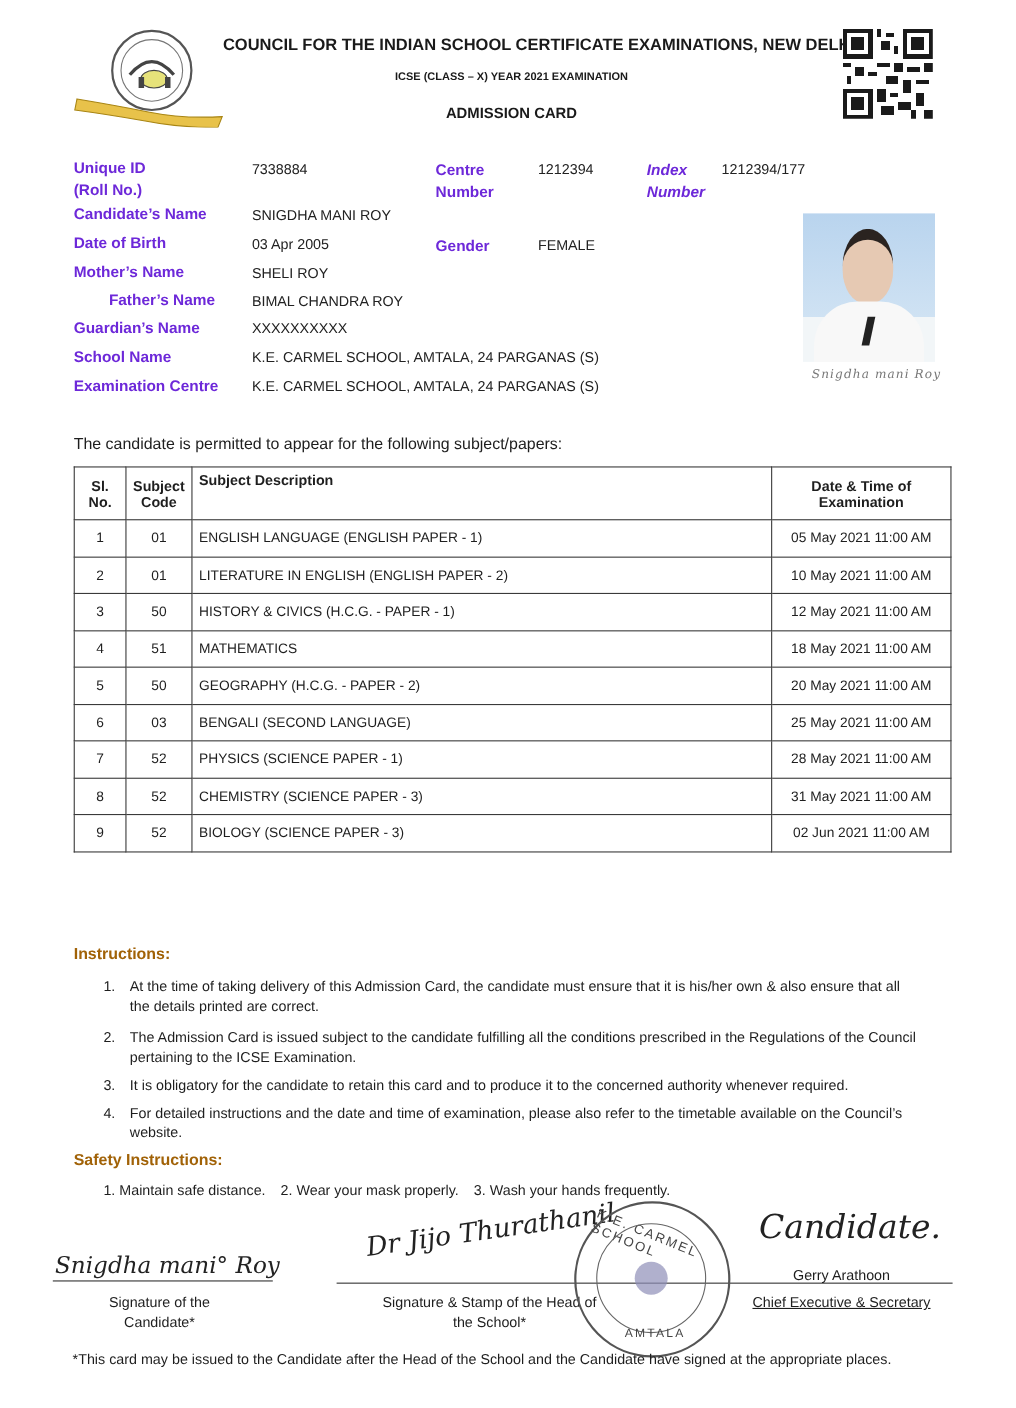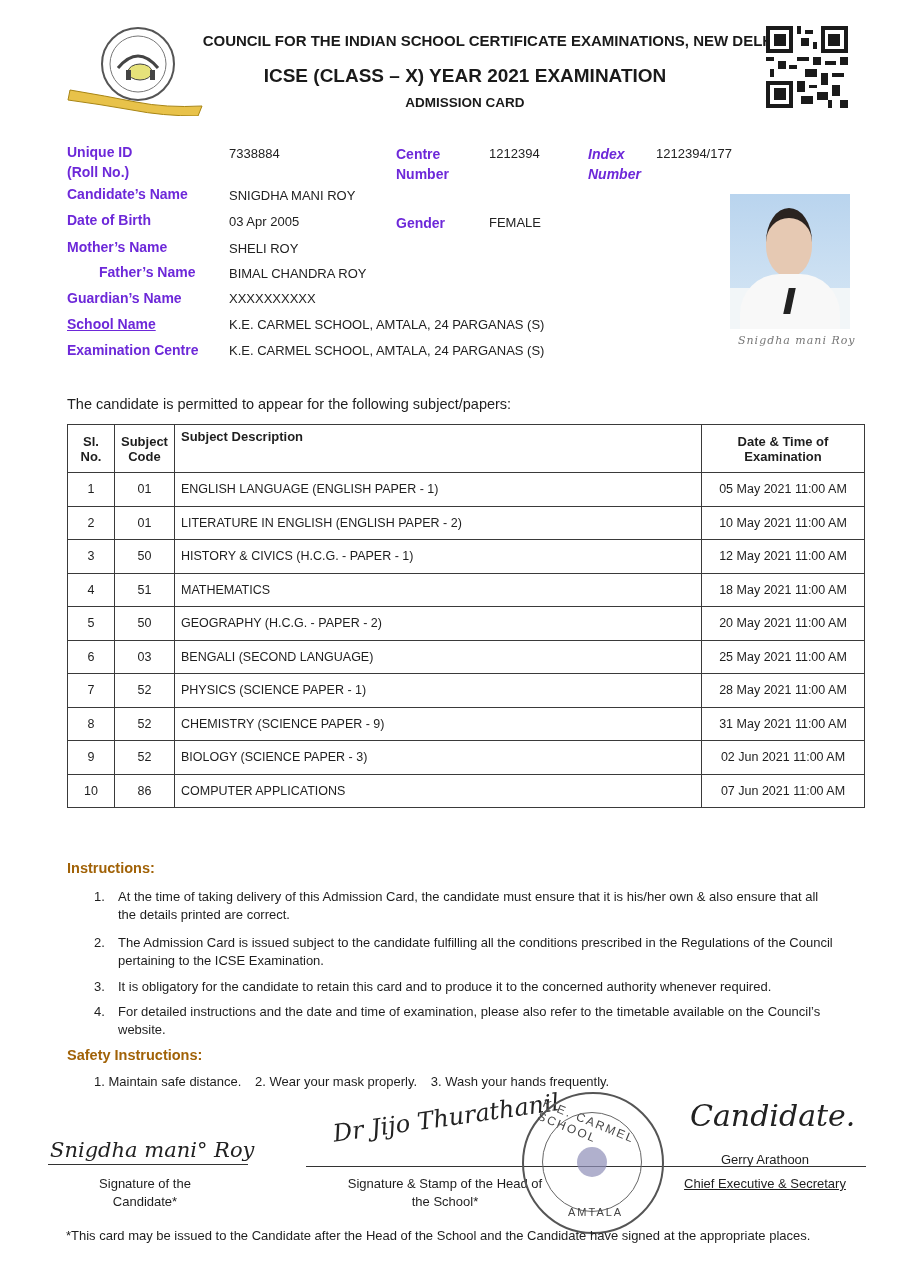--- a/index.html
+++ b/index.html
@@ -3,21 +3,21 @@
 <meta charset="utf-8">
 <style>
   html, body { margin: 0; padding: 0; background: #ffffff; }
   body { width: 924px; height: 1280px; position: relative; overflow: hidden;
          font-family: "Liberation Sans", sans-serif; color: #1e1e1e; }
   .abs { position: absolute; }
   
   .logo { left: 66px; top: 24px; width: 140px; height: 92px; }
   .hdr-line { left: 0; width: 924px; text-align: center; font-weight: bold; color: #1a1a1a; }
   .hdr1 { top: 32px; font-size: 15px; left: 120px; width: 740px; }
-  .hdr2 { top: 65px; font-size: 19px; left: 100px; width: 730px; }
+  .hdr2 { top: 65px; font-size: 10px; left: 100px; width: 730px; }
   .hdr3 { top: 95px; font-size: 13.5px; left: 100px; width: 730px; }
   .qr { left: 766px; top: 26px; width: 82px; height: 82px; }
 
   
   .lbl { font-weight: bold; font-size: 14px; color: #6d28d9; line-height: 20px; }
   .val { font-size: 13px; color: #222; line-height: 20px; }
 
   .photo { left: 730px; top: 194px; width: 120px; height: 135px;
            background: linear-gradient(#b9d4ee, #cfe2f3 70%, #f2f6f8 70%); overflow: hidden; }
   .photo .head { position: absolute; left: 36px; top: 14px; width: 46px; height: 58px;
@@ -151,21 +151,21 @@
 
 <div class="abs lbl" style="left:67px;top:237px;">Mother’s Name</div>
 <div class="abs val" style="left:229px;top:239px;">SHELI ROY</div>
 
 <div class="abs lbl" style="left:67px;top:262px;padding-left:32px;">Father’s Name</div>
 <div class="abs val" style="left:229px;top:264px;">BIMAL CHANDRA ROY</div>
 
 <div class="abs lbl" style="left:67px;top:288px;">Guardian’s Name</div>
 <div class="abs val" style="left:229px;top:289px;">XXXXXXXXXX</div>
 
-<div class="abs lbl" style="left:67px;top:314px;text-decoration:underline;">School Name</div>
+<div class="abs lbl" style="left:67px;top:314px;">School Name</div>
 <div class="abs val" style="left:229px;top:315px;">K.E. CARMEL SCHOOL, AMTALA, 24 PARGANAS (S)</div>
 
 <div class="abs lbl" style="left:67px;top:340px;">Examination Centre</div>
 <div class="abs val" style="left:229px;top:341px;">K.E. CARMEL SCHOOL, AMTALA, 24 PARGANAS (S)</div>
 
 <div class="abs photo">
   <div class="head"></div>
   <div class="body"></div>
   <div class="tie"></div>
 </div>
@@ -230,34 +230,28 @@
       </tr>
       <tr>
         <td class="c-sl">7</td>
         <td class="c-code">52</td>
         <td class="c-desc">PHYSICS (SCIENCE PAPER - 1)</td>
         <td class="c-date">28 May 2021 11:00 AM</td>
       </tr>
       <tr>
         <td class="c-sl">8</td>
         <td class="c-code">52</td>
-        <td class="c-desc">CHEMISTRY (SCIENCE PAPER - 9)</td>
+        <td class="c-desc">CHEMISTRY (SCIENCE PAPER - 3)</td>
         <td class="c-date">31 May 2021 11:00 AM</td>
       </tr>
       <tr>
         <td class="c-sl">9</td>
         <td class="c-code">52</td>
         <td class="c-desc">BIOLOGY (SCIENCE PAPER - 3)</td>
         <td class="c-date">02 Jun 2021 11:00 AM</td>
-      </tr>
-      <tr>
-        <td class="c-sl">10</td>
-        <td class="c-code">86</td>
-        <td class="c-desc">COMPUTER APPLICATIONS</td>
-        <td class="c-date">07 Jun 2021 11:00 AM</td>
       </tr>
     </tbody>
 </table>
 
 <div class="abs sec-title" style="left:67px;top:860px;">Instructions:</div>
 <div class="abs instr" style="top:888px;">
   <span class="num">1.</span>
   <span class="txt">At the time of taking delivery of this Admission Card, the candidate must ensure that it is his/her own &amp; also ensure that all the details printed are correct.</span>
 </div>
 <div class="abs instr" style="top:934px;">

